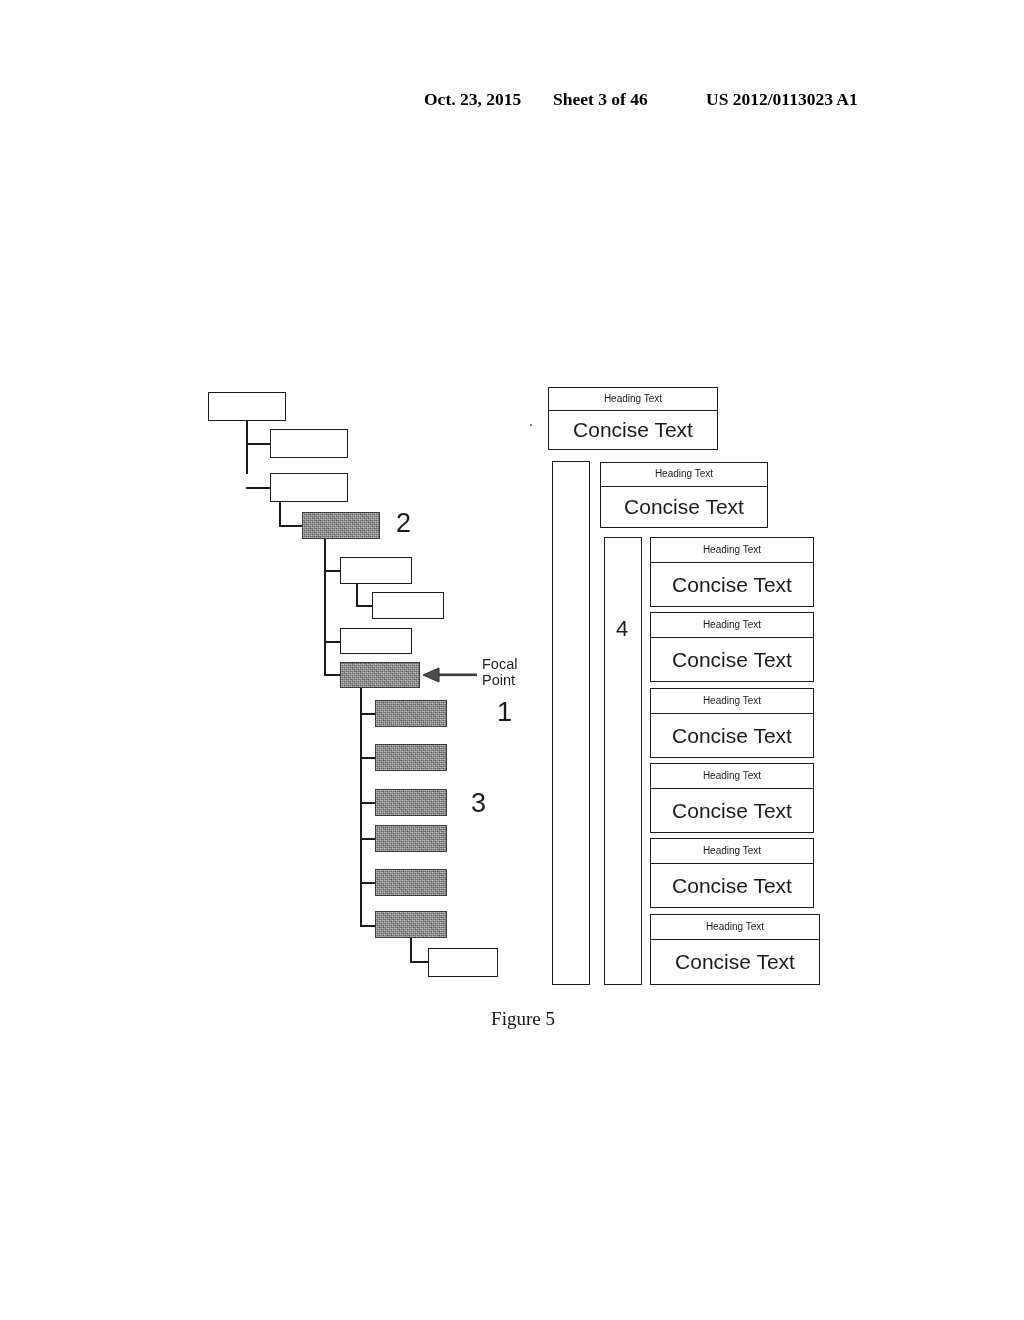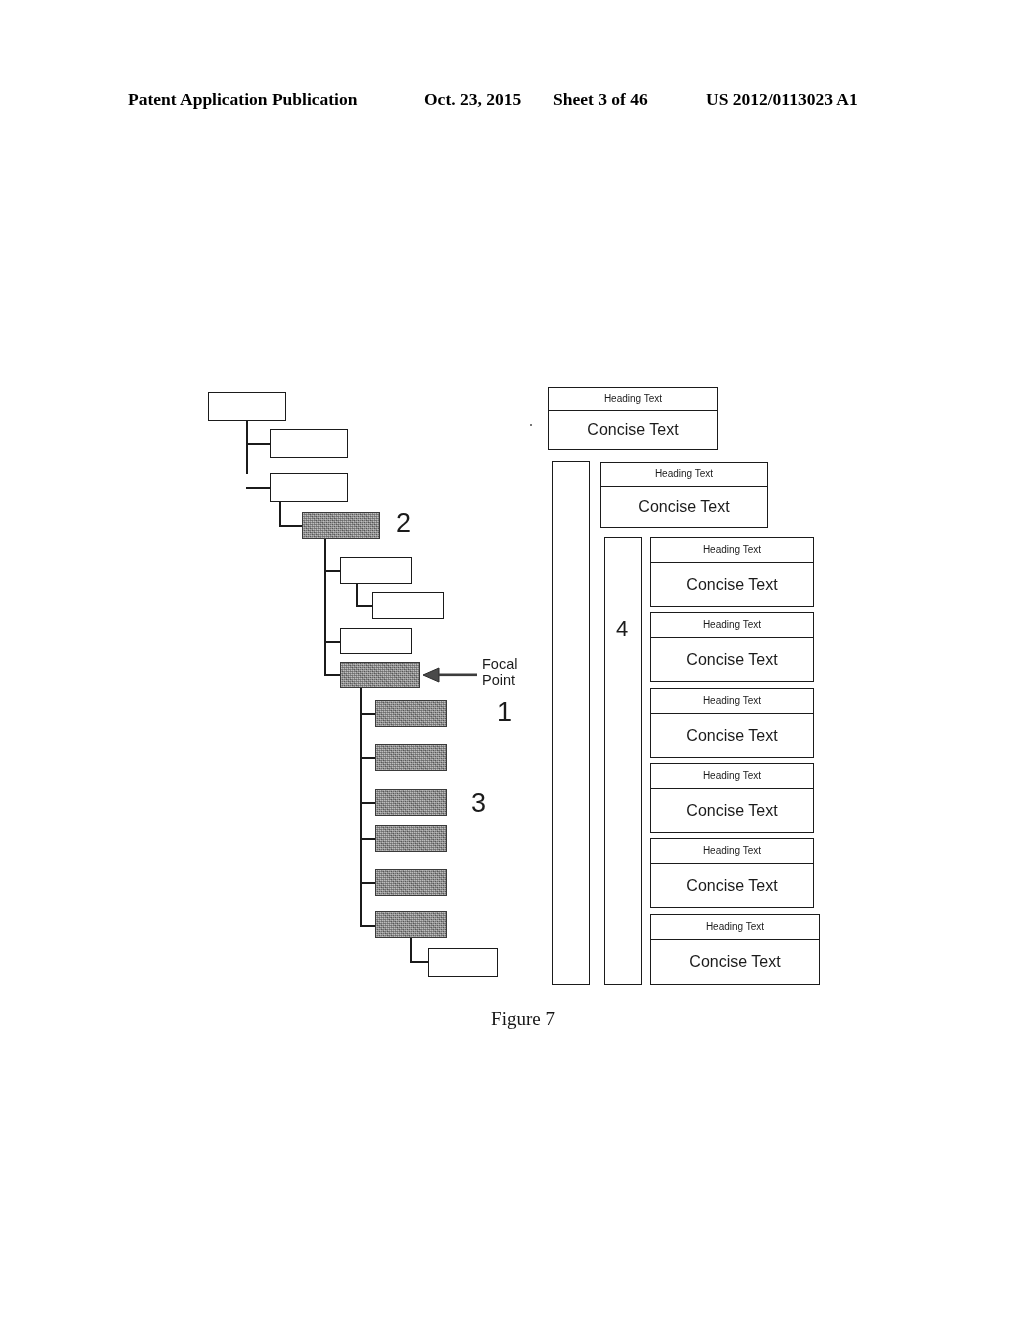--- a/index.html
+++ b/index.html
@@ -134,21 +134,21 @@
     font-size: 10px;
     color: #1b1b1b;
     background: #fff;
     white-space: nowrap;
   }
   .card .card-body {
     box-sizing: border-box;
     border: 1.5px solid #1b1b1b;
     border-top: none;
     text-align: center;
-    font-size: 16px;
+    font-size: 21px;
     color: #1b1b1b;
     background: #fff;
     white-space: nowrap;
     display: flex;
     align-items: center;
     justify-content: center;
   }
 
   
   #figure-caption {
@@ -173,21 +173,20 @@
     width: 2px;
     height: 2px;
     background: #4a4a4a;
     border-radius: 50%;
   }
 </style>
 </head>
 <body>
 
 <div id="page-header">
-  <span class="hdr-cell" id="hdr-pub">Patent Application Publication</span>
   <span class="hdr-cell" id="hdr-date">Oct. 23, 2015</span>
   <span class="hdr-cell" id="hdr-sheet">Sheet 3 of 46</span>
   <span class="hdr-cell" id="hdr-num">US 2012/0113023 A1</span>
 </div>
 
 <div id="figure-canvas">
 
   <div class="conn v" style="left:246px; top:420px; height:54px;"></div>
   <div class="conn h" style="left:246px; top:443px; width:25px;"></div>
   <div class="conn h" style="left:246px; top:487px; width:25px;"></div>
@@ -283,14 +282,14 @@
         <div class="card-heading" style="height: 26px; line-height: 23px;">Heading Text</div>
         <div class="card-body" style="height: 45px;">Concise Text</div>
       </div>
     </div>
 
   <div class="speck" style="left:530px; top:424px;"></div>
 
 </div>
 
 <div id="figure-caption">
-  <span class="cap-inner">Figure 7</span>
+  <span class="cap-inner">Figure 5</span>
 </div>
 
 </body></html>

